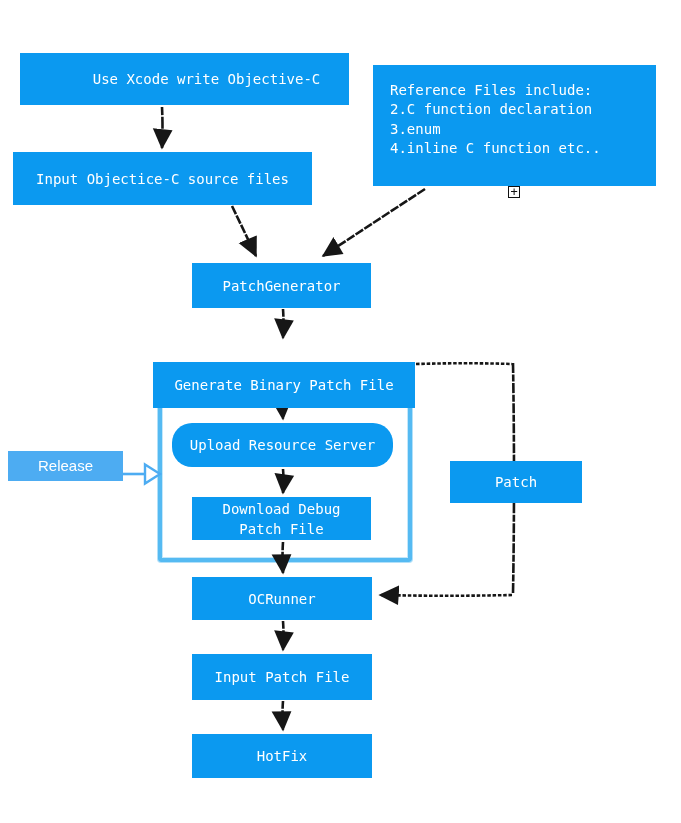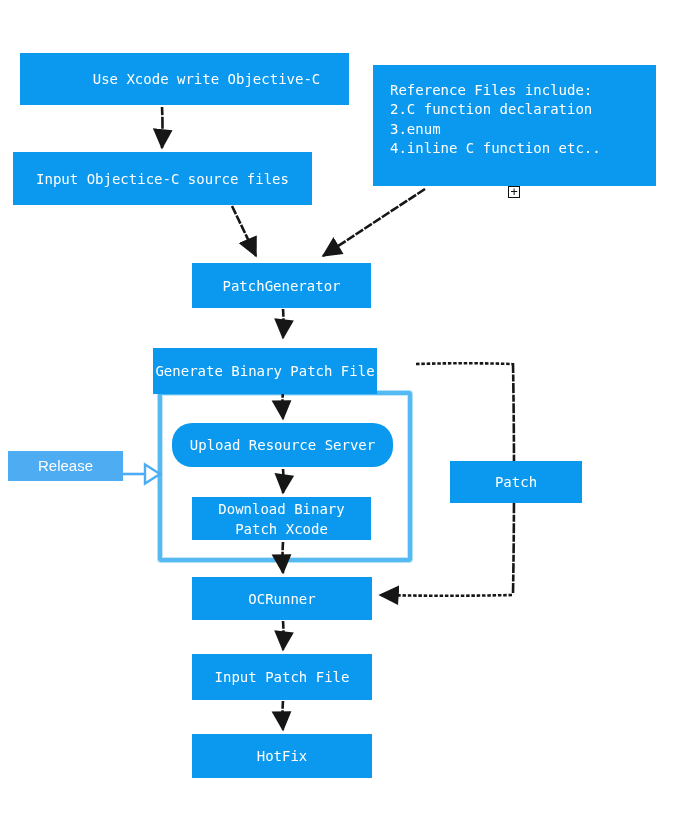--- a/index.html
+++ b/index.html
@@ -122,30 +122,30 @@
   </div>
 
   <div class="expand-toggle">
     <span>+</span>
   </div>
 
   <div class="node" style="left:192px; top:263px; width:179px; height:45px;">
     <span>PatchGenerator</span>
   </div>
 
-  <div class="node" style="left:153px; top:348px; width:224px; height:46px;">
+  <div class="node" style="left:153px; top:362px; width:262px; height:46px;">
     <span>Generate Binary Patch File</span>
   </div>
 
   <div class="node" style="left:172px; top:423px; width:221px; height:44px;border-radius:20px;">
     <span>Upload Resource Server</span>
   </div>
 
   <div class="node" style="left:192px; top:497px; width:179px; height:43px; line-height:20px; padding:2px 14px; box-sizing:border-box;">
-    <span>Download Binary Patch Xcode</span>
+    <span>Download Debug Patch File</span>
   </div>
 
   <div class="node release-node" style="left:8px; top:451px; width:115px; height:30px;">
     <span>Release</span>
   </div>
 
   <div class="node" style="left:450px; top:461px; width:132px; height:42px;">
     <span>Patch</span>
   </div>
 

